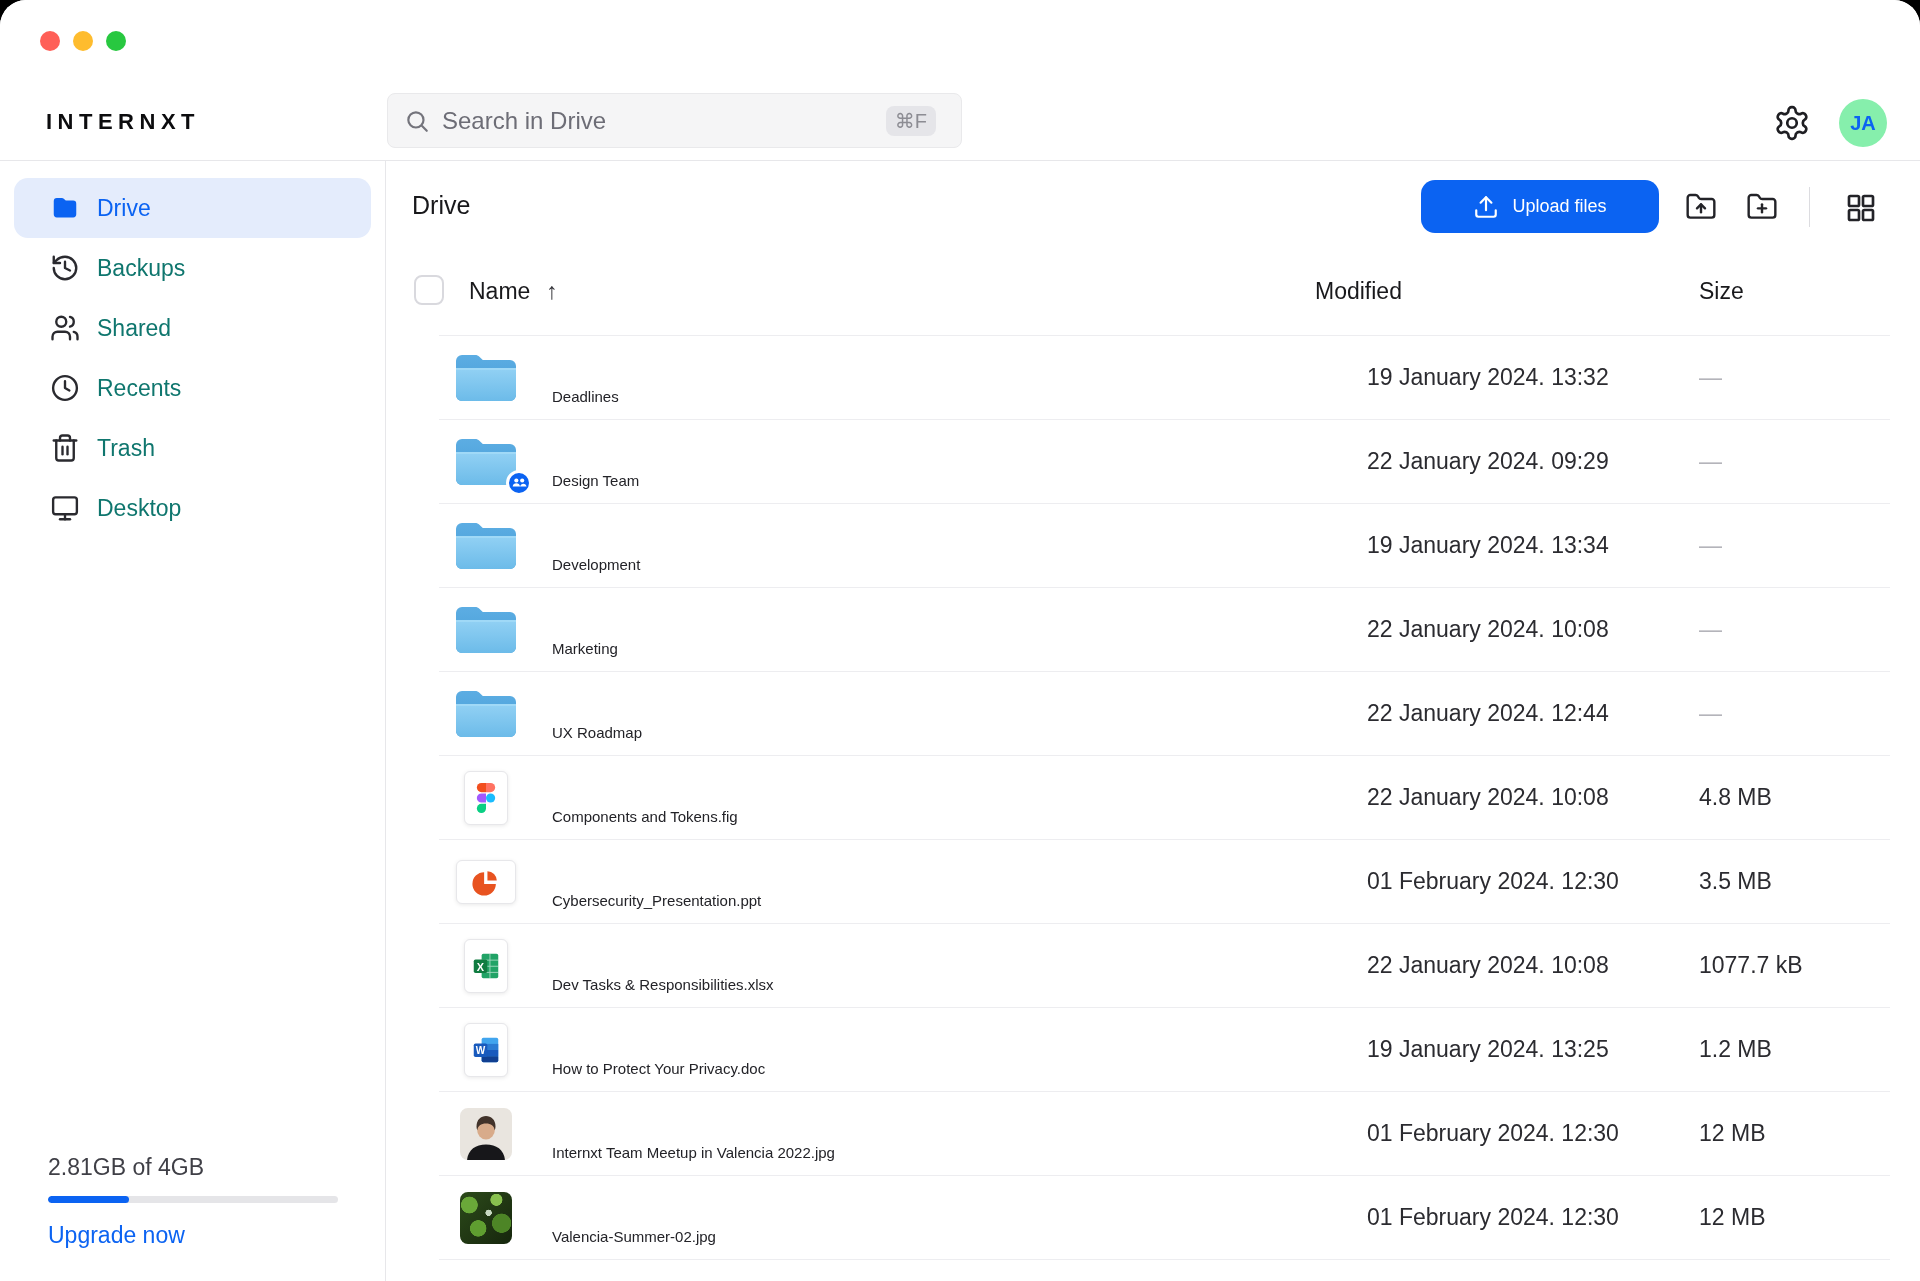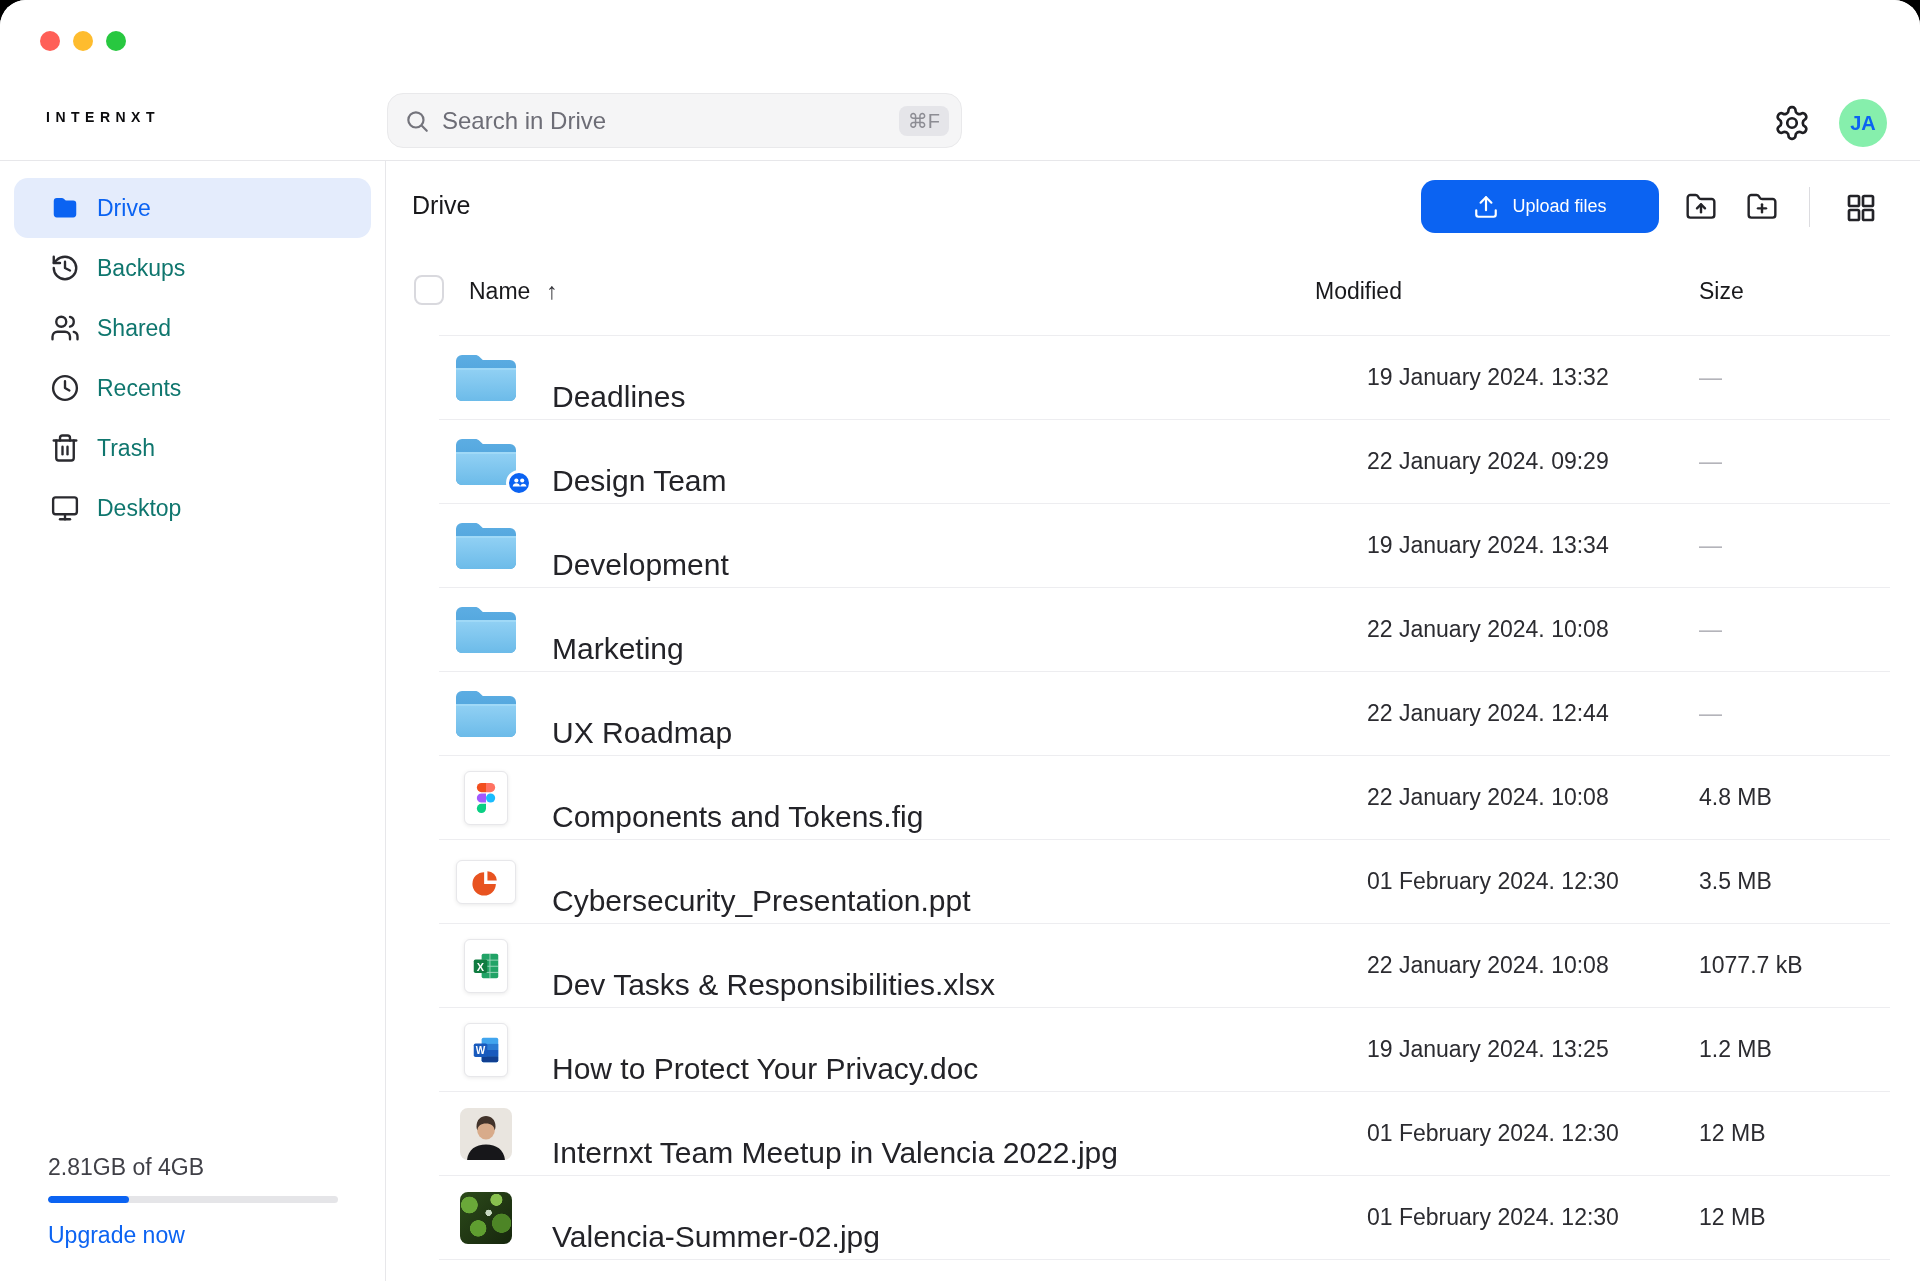--- a/index.html
+++ b/index.html
@@ -8,26 +8,26 @@
 
   .window { position:relative; width:1920px; height:1281px; background:#fff;
             border-radius:26px 26px 0 0; overflow:hidden; }
 
   
   .header { position:relative; height:161px; border-bottom:1px solid #e7e7ea; background:#fff; }
   .traffic { position:absolute; top:31px; left:40px; display:flex; gap:13px; }
   .dot { width:20px; height:20px; border-radius:50%; }
   .dot.red{ background:#ff5f57; } .dot.yellow{ background:#febc2e; } .dot.green{ background:#28c840; }
 
-  .logo { position:absolute; left:46px; top:109px; font-size:14px; font-weight:800;
+  .logo { position:absolute; left:46px; top:109px; font-size:22px; font-weight:800;
           letter-spacing:5.5px; color:#0c0c0e; }
 
   .search { position:absolute; left:387px; top:93px; width:575px; height:55px;
-            background:#f5f5f6; border:1px solid #e9e9eb; border-radius:16px;
-            display:flex; align-items:center; padding:0 12px 0 16px; }
+            background:#f5f5f6; border:1px solid #e9e9eb; border-radius:8px;
+            display:flex; align-items:center; padding:0 25px 0 16px; }
   .search-icon { display:flex; margin-right:12px; }
   .search-text { flex:1; font-size:24px; color:#6d6d76; }
   .kbd { background:#e5e5e9; color:#8c8c93; border-radius:8px; font-size:20px;
          padding:5px 9px; line-height:1; }
 
   .gear-btn { position:absolute; left:1773px; top:104px; width:38px; height:38px; display:flex; }
   .avatar { position:absolute; left:1839px; top:99px; width:48px; height:48px; border-radius:50%;
             background:#86efac; color:#0b63f2; font-weight:700; font-size:20px;
             display:flex; align-items:center; justify-content:center; }
 
@@ -65,21 +65,21 @@
   .checkbox { position:absolute; left:28px; top:114px; width:30px; height:30px;
               border:2px solid #d9d9de; border-radius:8px; background:#fff; cursor:pointer; }
   .th { position:absolute; top:117px; font-size:23px; font-weight:500; color:#19191c; }
   .th-name { left:83px; } .th-modified { left:929px; } .th-size { left:1313px; }
   .sort-arrow { margin-left:16px; font-weight:400; color:#35353a; }
 
   .rows { position:absolute; top:174px; left:53px; right:30px; border-top:1px solid #ededf0; }
   .row { position:relative; height:84px; display:flex; align-items:center; border-bottom:1px solid #ededf0; }
   .row-icon { position:relative; width:64px; height:60px; margin-left:15px; flex:none;
               display:flex; align-items:center; justify-content:center; }
-  .cell-name { margin-left:34px; font-size:30px; color:#232328;margin-top:38px; }
+  .cell-name { margin-left:34px; font-size:15px; color:#232328;margin-top:38px; }
   .cell-modified { position:absolute; left:928px; font-size:23px; color:#2b2b30; }
   .cell-size { position:absolute; left:1260px; font-size:23px; color:#2b2b30; }
   .cell-size.empty { color:#b4b4ba; }
 
   .share-badge { position:absolute; right:-14px; bottom:-4px; width:26px; height:26px;
                  background:#0b63f2; border:3px solid #fff; border-radius:50%;
                  display:flex; align-items:center; justify-content:center; }
 
   .file-card { width:44px; height:54px; background:#fff; border:1px solid #e7e7ea; border-radius:6px;
                box-shadow:0 1px 4px rgba(0,0,0,.09); display:flex; align-items:center; justify-content:center; }

